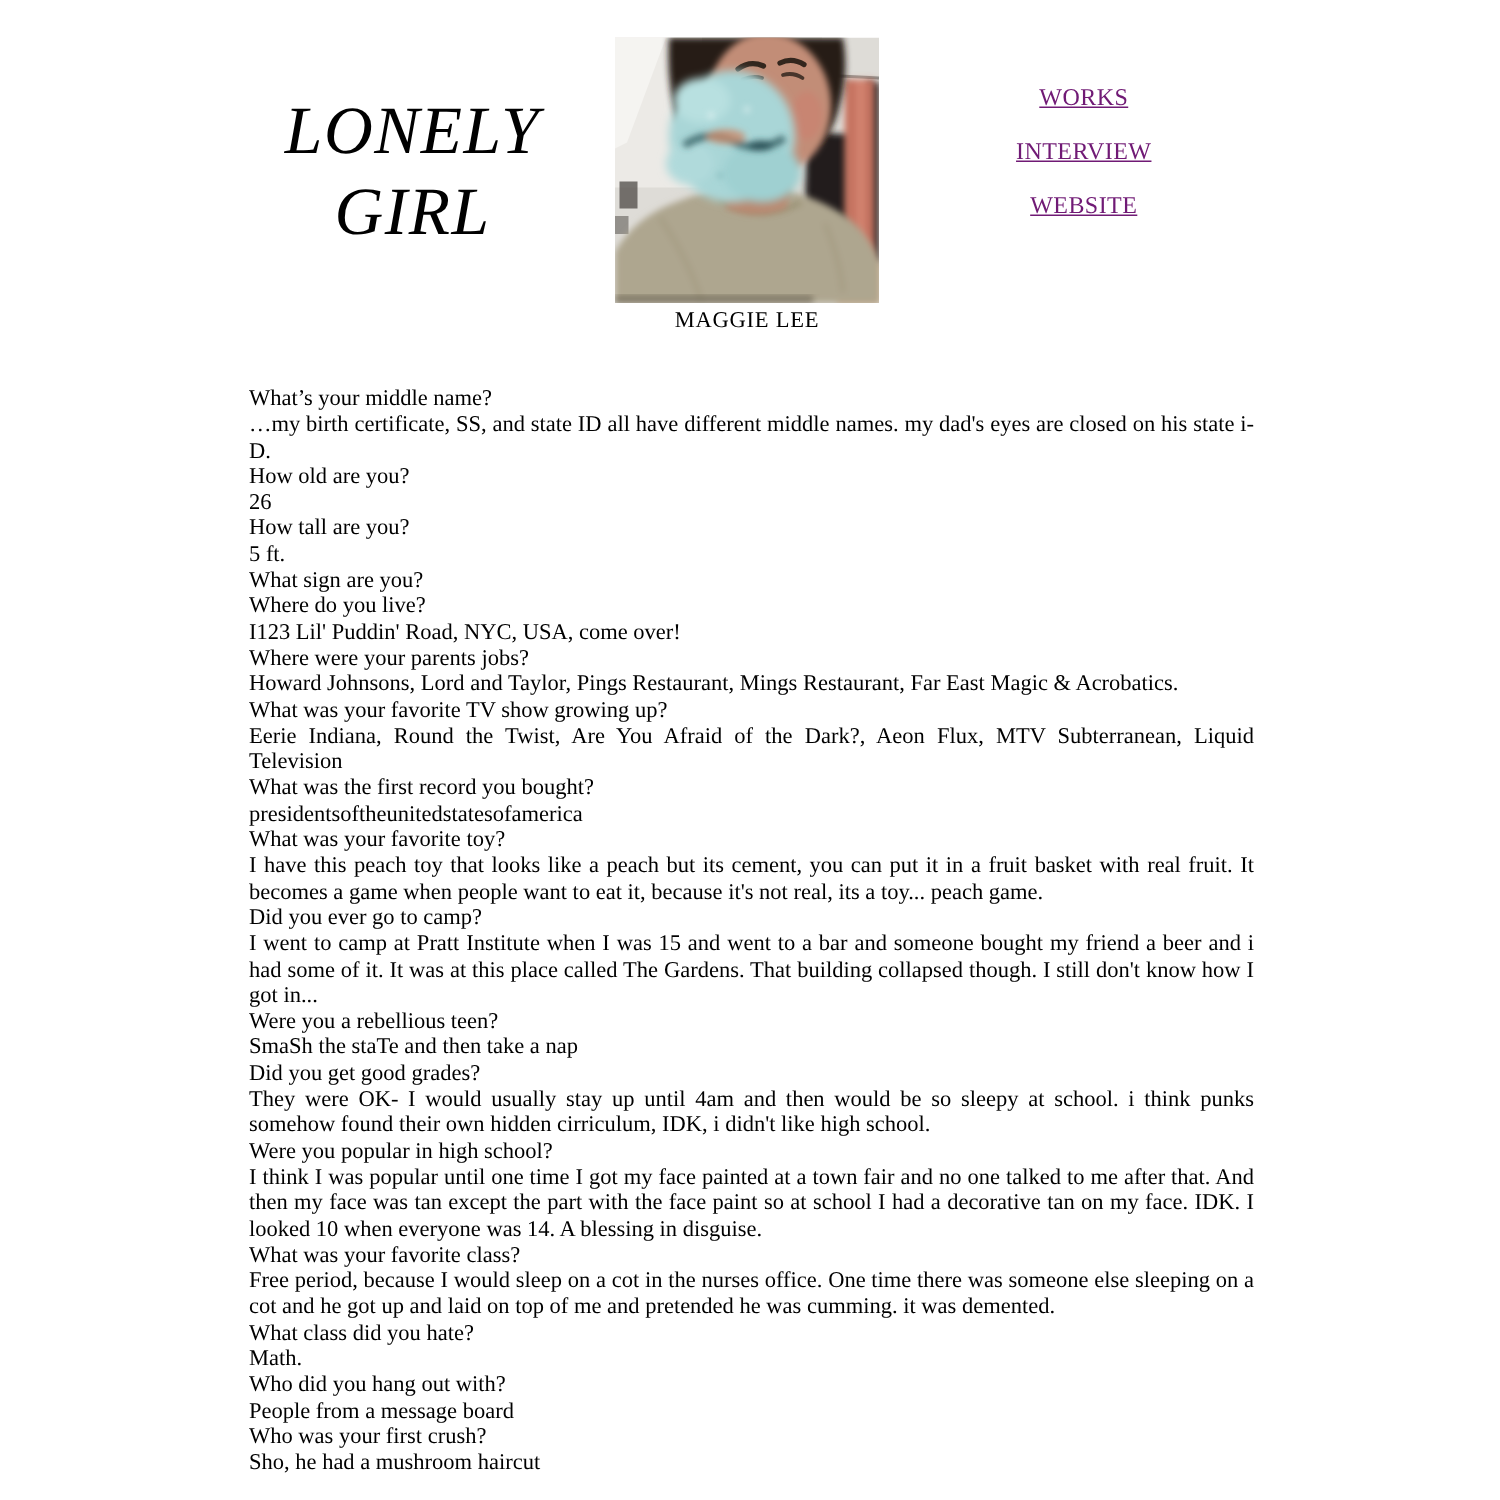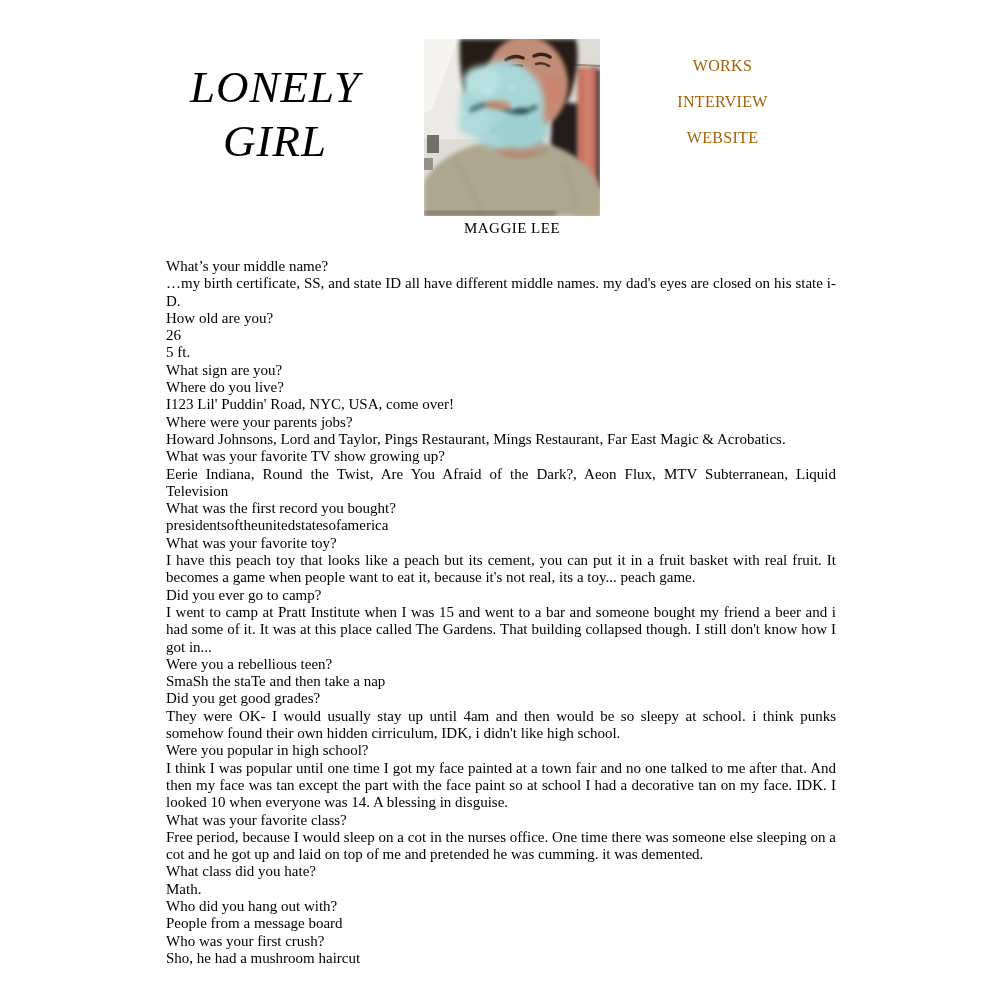--- a/index.html
+++ b/index.html
@@ -11,33 +11,33 @@
   }
   .page { position: relative; width: 1000px; height: 1000px; }
 
   
   .site-title {
     position: absolute; left: 140px; top: 60px; width: 270px;
     text-align: center; font-style: italic; font-size: 45px;
     line-height: 54px; letter-spacing: 1px; font-weight: 400;
   }
   .portrait {
-    position: absolute; left: 410px; top: 25px; margin: 14px; width: 176px;
+    position: absolute; left: 410px; top: 25px; margin: 0; width: 176px;
   }
   .portrait svg { display: block; }
   .portrait figcaption {
     text-align: center; font-size: 15px; line-height: 16px;
     margin-top: 4px; letter-spacing: 0.5px;
   }
   .main-nav {
     position: absolute; left: 645px; top: 57px; width: 155px;
     text-align: center;
   }
   .main-nav a {
-    display: block; color: #a16207; 
+    display: block; color: #701a75; text-decoration: underline;
     font-size: 16px; line-height: 17px; margin-bottom: 19px;
     cursor: pointer; letter-spacing: 0.3px;
   }
 
   
   .interview {
     position: absolute; left: 166px; top: 258px; width: 670px;
     font-size: 15px; line-height: 17.3px;
   }
   .qa { margin: 0; }
@@ -147,20 +147,21 @@
     <div class="q">What’s your middle name?</div>
     <div class="a">…my birth certificate, SS, and state ID all have different middle names. my dad's eyes are closed on his state i-D.</div>
   </div>
 
   <div class="qa">
     <div class="q">How old are you?</div>
     <div class="a">26</div>
   </div>
 
   <div class="qa">
+    <div class="q">How tall are you?</div>
     <div class="a">5 ft.</div>
   </div>
 
   <div class="qa">
     <div class="q">What sign are you?</div>
   </div>
 
   <div class="qa">
     <div class="q">Where do you live?</div>
     <div class="a">I123 Lil' Puddin' Road, NYC, USA, come over!</div>

